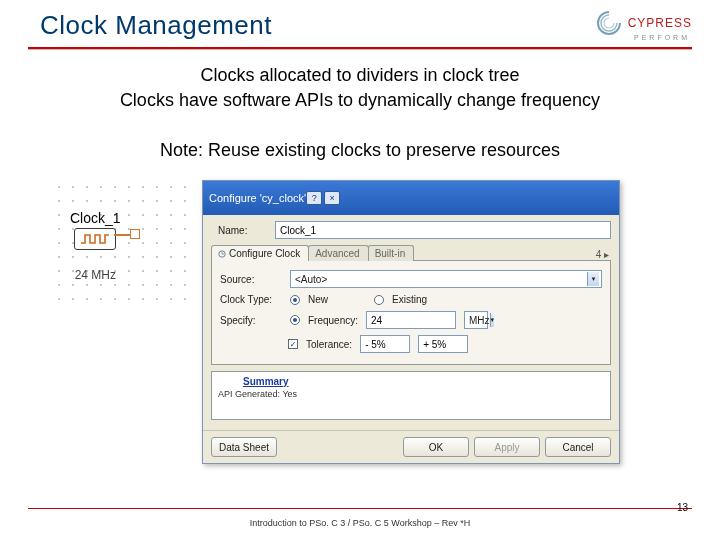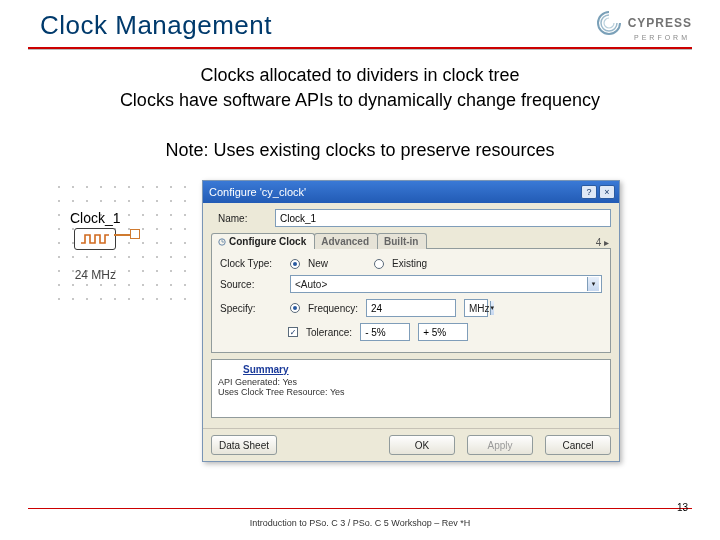--- a/index.html
+++ b/index.html
@@ -9,21 +9,21 @@
     background: #fff; color: #000;
     position: relative; overflow: hidden;
   }
   .header {
     display: flex; align-items: flex-end; justify-content: space-between;
     padding: 10px 28px 0 40px;
   }
   .title { font-size: 26px; color: #003a6c; font-weight: 400; letter-spacing: 0.5px; }
   .logo-wrap { display: flex; flex-direction: column; align-items: flex-end; }
   .logo { display: flex; align-items: center; gap: 6px; }
-  .logo-text { font-size: 12px; font-weight: 700; color: #737373; letter-spacing: 1px; }
+  .logo-text { font-size: 12px; font-weight: 400; color: #b91c1c; letter-spacing: 1px; }
   .logo-sub { font-size: 7px; color: #8a8a8a; letter-spacing: 3px; margin-top: -2px; margin-right: 2px; }
   .rule {
     margin: 6px 28px 0 28px;
     height: 3px;
     background: linear-gradient(to bottom, #c00 0 1px, #c00 0 1px);
     border-top: 1.5px solid #c00;
     border-bottom: 1px solid #bbb;
   }
   .content { padding: 14px 28px 0 28px; font-size: 18px; font-weight: 400; line-height: 1.3; text-align: center; }
   .bullet { margin-bottom: 2px; }
@@ -57,42 +57,42 @@
     position: absolute; left: 78px; top: 49px; width: 10px; height: 10px; border: 1.2px solid #cf7a2f; background: #fff;
   }
   .freq { font-size: 12px; margin-top: 18px; color: #444; }
 
   .dialog {
     width: 418px; border: 1px solid #7a95b5; background: #ece9d8;
     font-size: 10px; font-weight: 400; color: #222;
     box-shadow: 2px 2px 5px rgba(0,0,0,0.28);
   }
   .tbar {
-    height: 22px;
+    height: 34px;
     background: linear-gradient(to bottom, #3a79d6, #225bb5);
-    display: flex; align-items: center; justify-content: space-between;
+    display: flex; align-items: center; 
     padding: 0 4px 0 6px; color: #fff;
   }
   .tbar-title { font-size: 11px; }
   .tbtns { display: flex; gap: 2px; }
   .tbtn { width: 16px; height: 14px; background: #dfe8f6; border: 1px solid #2a5aa0; border-radius: 2px; font-size: 9px; color: #1a3a6a; display: flex; align-items: center; justify-content: center; }
   .field-row { display: flex; align-items: center; gap: 6px; padding: 6px 8px; }
   .lbl { width: 58px; padding-left: 7px; }
   .txtin {
     flex: 1; height: 18px; background: #fff; border: 1px solid #7f9db9;
     padding: 1px 4px; font-size: 10px;
   }
   .tabs {
     display: flex; gap: 0; margin: 0 8px -1px 8px;
   }
   .tab {
     border: 1px solid #919b9c; border-bottom: none;
     padding: 2px 8px 2px 6px; background: #f6f4ec; font-size: 10px;
     border-radius: 3px 3px 0 0; margin-right: -1px;
-    display: flex; align-items: center; gap: 3px; font-weight: bold;
+    display: flex; align-items: center; gap: 3px;
   }
   .tab.inactive { background: #e6e3d7; color: #666; }
   .tab-dl { width: 8px; height: 8px; }
   .rcount { margin-left: auto; padding: 2px 10px 0 0; color: #555; font-size: 10px; align-self: flex-end; }
   .panel {
     margin: 0 8px 0 8px; border: 1px solid #919b9c; background: #f6f4ec;
     padding: 6px 8px 8px 8px;
   }
   .prow { display: flex; align-items: center; gap: 8px; padding: 3px 0; }
   .plbl { width: 62px; }
@@ -144,21 +144,21 @@
       <span class="logo-text">CYPRESS</span>
     </div>
     <div class="logo-sub">PERFORM</div>
   </div>
 </div>
 <div class="rule"></div>
 
 <div class="content">
   <div class="bullet">Clocks allocated to dividers in clock tree</div>
   <div class="bullet">Clocks have software APIs to dynamically change frequency</div>
-  <div class="bullet note">Note: Uses existing clocks to preserve resources</div>
+  <div class="bullet note">Note: Reuse existing clocks to preserve resources</div>
 </div>
 
 <div class="figrow">
   <div class="schematic">
     <div class="dotgrid"></div>
     <div class="clock-sym">
       <div class="clock-lbl">Clock_1</div>
       <div class="clock-box">
         <svg class="wave" viewBox="0 0 28 10">
           <path d="M0 9 H4 V1 H9 V9 H14 V1 H19 V9 H24 V1 H28" fill="none" stroke="#d06a1f" stroke-width="1.6"></path>
@@ -194,33 +194,33 @@
           <span>Configure Clock</span>
         </div>
         <div class="tab inactive">Advanced</div>
         <div class="tab inactive">Built-in</div>
       </div>
       <span class="rcount">4 ▸</span>
     </div>
 
     <div class="panel">
       <div class="prow">
+        <span class="plbl">Source:</span>
+        <span class="select" style="flex:1">
+          <span>&lt;Auto&gt;</span>
+          <span class="arr">▾</span>
+        </span>
+      </div>
+      <div class="prow">
         <span class="plbl">Clock Type:</span>
         <span class="radio on"></span>
         <span>New</span>
         <span style="width:30px"></span>
         <span class="radio"></span>
         <span>Existing</span>
-      </div>
-      <div class="prow">
-        <span class="plbl">Source:</span>
-        <span class="select" style="flex:1">
-          <span>&lt;Auto&gt;</span>
-          <span class="arr">▾</span>
-        </span>
       </div>
       <div class="prow">
         <span class="plbl">Specify:</span>
         <span class="radio on"></span>
         <span>Frequency:</span>
         <input class="txtin" style="width: 90px; flex: 0 0 auto;" value="24">
         <span class="select mini">
           <span>MHz</span>
           <span class="arr">▾</span>
         </span>
@@ -229,26 +229,25 @@
         <span class="checkbox">✓</span>
         <span>Tolerance:</span>
         <input class="txtin" style="width: 50px; flex: 0 0 auto;" value="- 5%">
         <input class="txtin" style="width: 50px; flex: 0 0 auto;" value="+ 5%">
       </div>
     </div>
 
     <div class="summary">
       <div class="summary-h">Summary</div>
       <div class="sline">API Generated: Yes</div>
-      <div class="sline">Uses Clock Tree Resource: Yes</div>
     </div>
 
     <div class="bbar">
       <div class="btn">Data Sheet</div>
-      <div style="display:flex; gap:12px">
+      <div style="display:flex; gap:5px">
         <div class="btn">OK</div>
         <div class="btn disabled">Apply</div>
         <div class="btn">Cancel</div>
       </div>
     </div>
   </div>
 </div>
 
 <div class="footer-rule"></div>
 <div class="footer-txt">Introduction to PSo. C 3 / PSo. C 5 Workshop – Rev *H</div>

